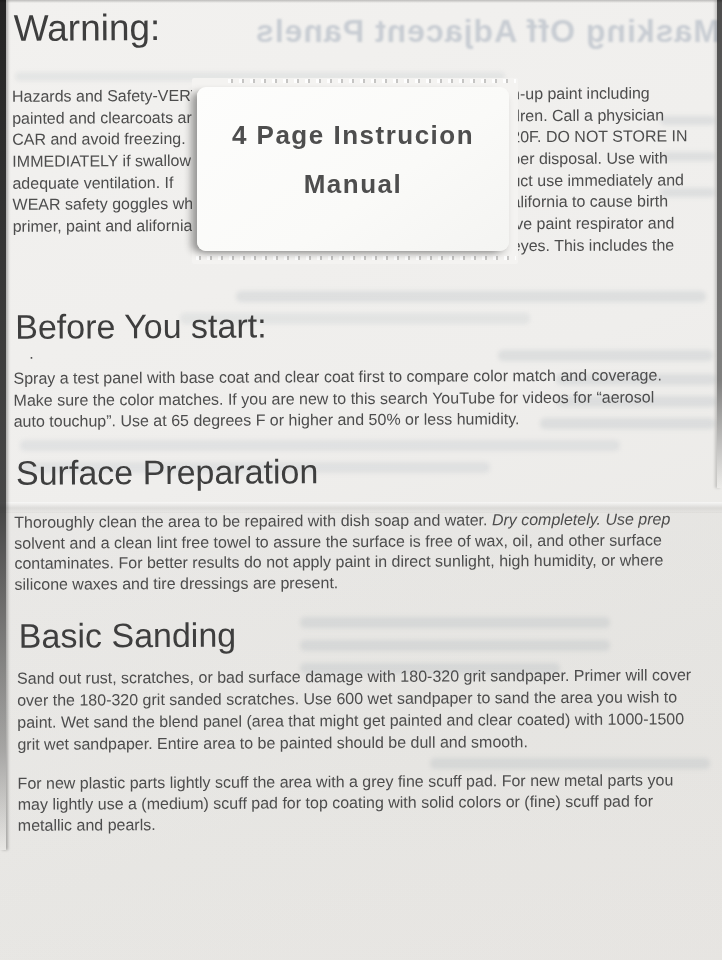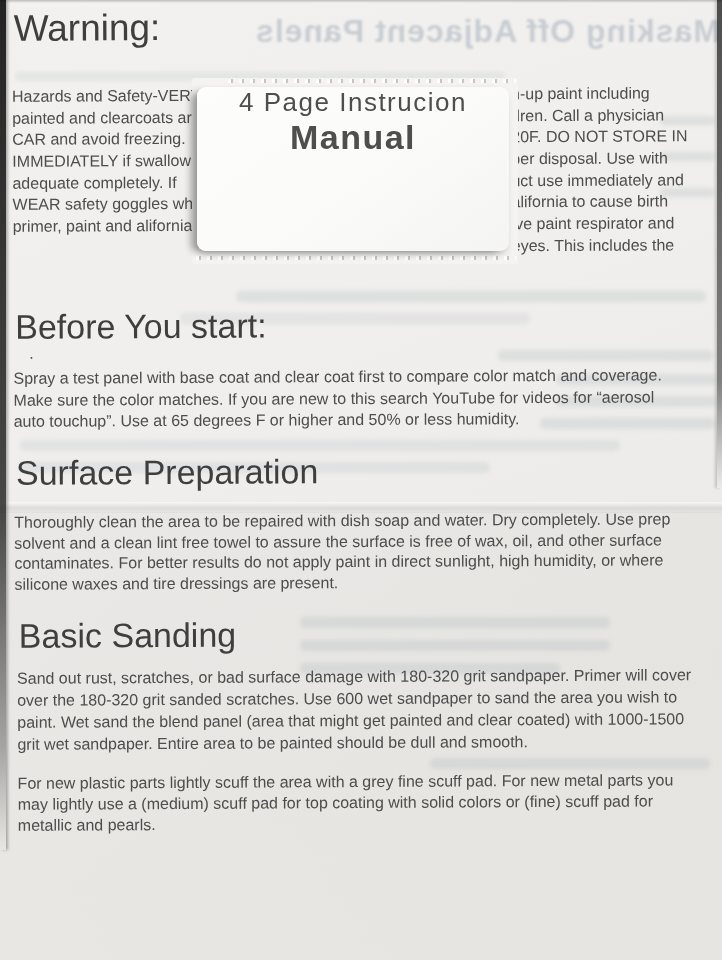--- a/index.html
+++ b/index.html
@@ -59,35 +59,35 @@
   .warn-right .ln{height:21.7px;line-height:21.7px;}
   .before-para{left:14px;top:366px;}
   .before-para .ln{height:21.5px;line-height:21.5px;}
   .dot{position:absolute;left:30px;top:343px;z-index:2;color:#4d4d4d;font-size:16px;}
   .surface-para{left:14px;top:511px;}
   .surface-para .ln{height:20.5px;line-height:20.5px;}
   .sanding-para1{left:16px;top:666px;}
   .sanding-para1 .ln{height:22px;line-height:22px;}
   .sanding-para2{left:16px;top:771px;}
   .sanding-para2 .ln{height:21px;line-height:21px;}
-  .ital{}
+  .ital{font-style:italic;}
   
   .sticker-backing{position:absolute;left:192px;top:78px;width:326px;height:186px;z-index:3;
     background:#f4f3f1;border-radius:2px;}
   .perf{position:absolute;height:4px;z-index:4;
     background-image:repeating-linear-gradient(90deg,rgba(255,255,255,.95) 0 3px,rgba(140,140,140,.45) 3px 5px,rgba(0,0,0,0) 5px 11px);}
   .perf-top{left:228px;top:79px;width:288px;}
   .perf-bottom{left:196px;top:256px;width:320px;}
   .sticker-label{position:absolute;left:197px;top:87px;width:312px;height:164px;z-index:5;
     background:linear-gradient(145deg,#fdfdfc 0%,#fafaf8 60%,#f4f4f2 100%);
     border-radius:9px;
     box-shadow:-8px 3px 7px -2px rgba(55,55,55,.45), 0 5px 7px -3px rgba(70,70,70,.3);
     text-align:center;}
-  .sticker-line1{font-size:26px;font-weight:400;letter-spacing:1.5px;color:#4e4e4e;}
-  .sticker-line2{font-size:34px;font-weight:700;letter-spacing:1.5px;color:#4e4e4e;text-align:center;}
+  .sticker-line1{margin-top:33px;font-size:26px;font-weight:700;letter-spacing:1.5px;color:#4e4e4e;}
+  .sticker-line2{margin-top:18px;font-size:26px;font-weight:700;letter-spacing:1.5px;color:#4e4e4e;text-align:center;}
 </style>
 </head>
 <body>
 
 <div class="photo">
 
   <div class="lower-tint"></div>
   <div class="crease"></div>
 
   <div class="ghost-heading">Masking Off Adjacent Panels</div>
@@ -110,21 +110,21 @@
 
   <div class="content">
 
     <div class="heading h-warning">Warning:</div>
 
     <div class="body-block warn-left">
       <div class="ln">Hazards and Safety-VERY</div>
       <div class="ln">painted and clearcoats ar</div>
       <div class="ln">CAR and avoid freezing.</div>
       <div class="ln">IMMEDIATELY if swallow</div>
-      <div class="ln">adequate completely. If</div>
+      <div class="ln">adequate ventilation. If</div>
       <div class="ln">WEAR safety goggles wh</div>
       <div class="ln">primer, paint and alifornia.</div>
     </div>
 
     <div class="body-block warn-right">
       <div class="ln">h-up paint including</div>
       <div class="ln">dren. Call a physician</div>
       <div class="ln">20F. DO NOT STORE IN</div>
       <div class="ln">per disposal. Use with</div>
       <div class="ln">uct use immediately and</div>

